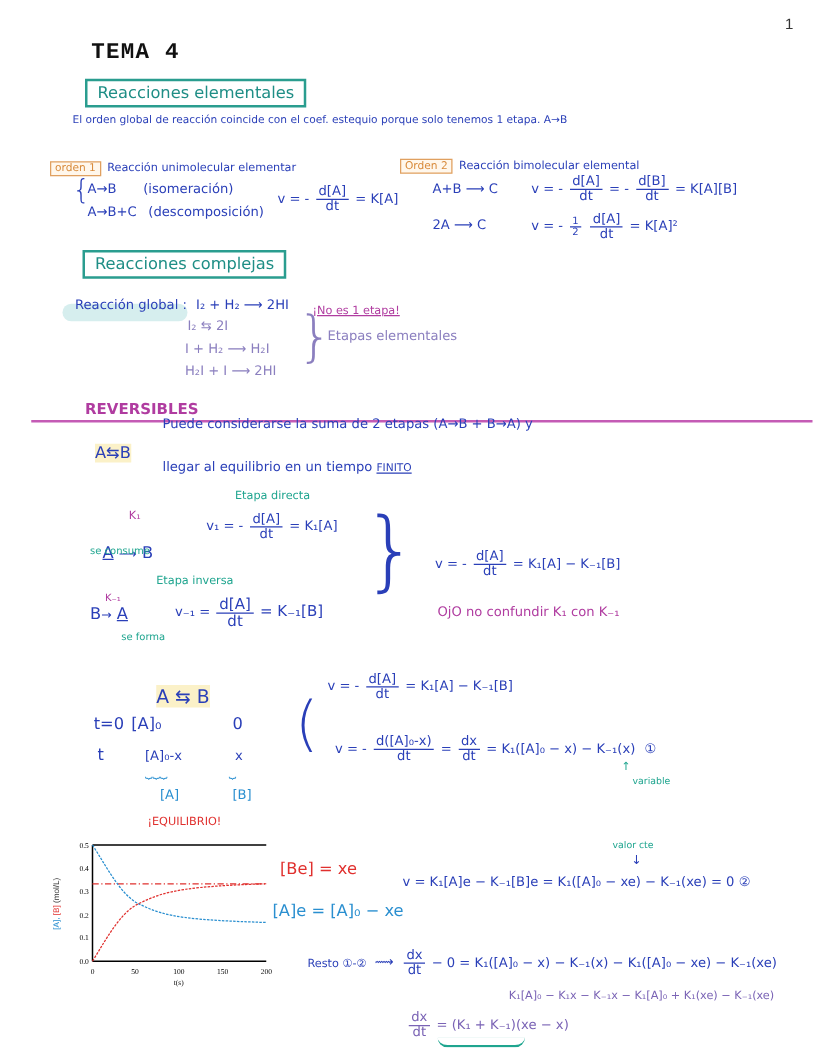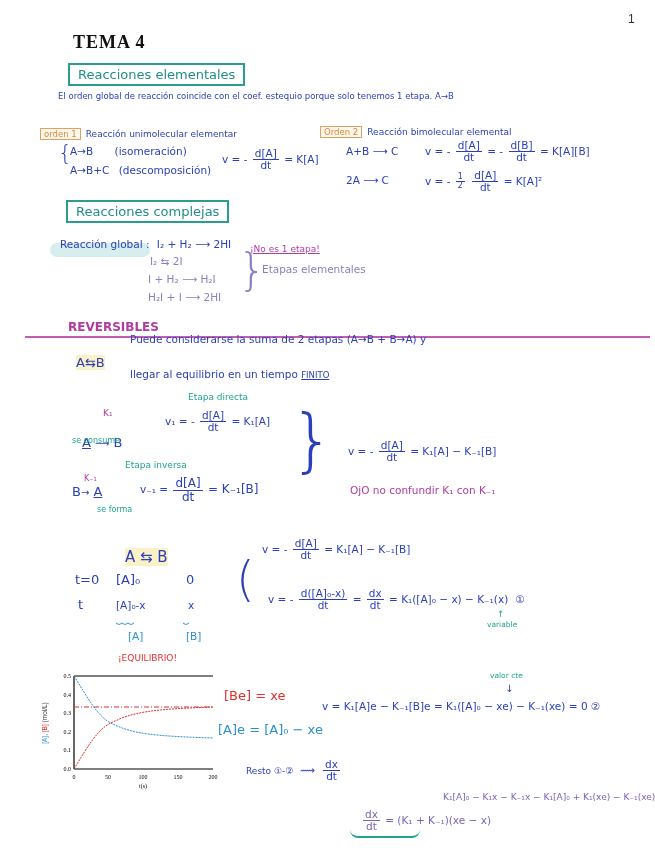--- a/index.html
+++ b/index.html
@@ -1,27 +1,27 @@
 <!DOCTYPE html>
 <html><head>
 <meta charset="utf-8">
 <style>
   html,body{margin:0;padding:0;background:#ffffff;}
   body{width:655px;height:848px;position:relative;overflow:hidden;font-family:"DejaVu Sans",sans-serif;color:#2a3fb8;}
   .abs{position:absolute;white-space:nowrap;}
   .page-num{top:12px;left:628px;font-size:12px;color:#333;font-family:"Liberation Sans",sans-serif;}
-  .title{top:32px;left:73px;font-size:18px;font-weight:bold;color:#111;letter-spacing:1px;font-family:Liberation Serif, serif;}
+  .title{top:32px;left:73px;font-size:18px;font-weight:bold;color:#111;letter-spacing:1px;font-family:Liberation Mono, monospace;}
   .teal-box{border:2px solid #2a9d8f;color:#1f8e86;font-size:13px;padding:2px 8px;}
   .blue{color:#2a3fb8;}
   .small{font-size:9px;}
   .med{font-size:10.5px;}
   .big{font-size:13px;}
   .orange-tag{border:1px solid #e0a060;color:#d88a3a;font-size:8.5px;padding:0 3px;background:#fff7ec;}
   .purple{color:#b03ca0;}
-  .violet{color:#7a63b5;margin-left:36px;}
+  .violet{color:#7a63b5;}
   .gray-violet{color:#8b7fbf;}
   .teal{color:#1fa58f;}
   .red{color:#e0302e;}
   .cyan{color:#2a8fd0;}
   .hl-yellow{background:#fbf1c8;}
   .hl-teal{background:#d6eeee;border-radius:10px;}
   .frac{display:inline-flex;flex-direction:column;align-items:center;vertical-align:middle;line-height:1.05;margin:0 2px;}
   .frac .num{border-bottom:1px solid currentColor;padding:0 2px;}
   .rev-line{top:336px;left:25px;width:625px;height:2px;background:#c45bb5;}
   .brace-right{font-size:70px;font-weight:100;color:#2a3fb8;line-height:1;}
@@ -151,21 +151,21 @@
   <span class="frac">
       <span class="num">d[A]</span>
       <span>dt</span>
     </span>
   <span>= K₁[A] − K₋₁[B]</span>
 </div>
 <div class="abs purple med" style="top:484px;left:350px;">OjO no confundir K₁ con K₋₁</div>
 
 <div class="abs blue big hl-yellow" style="top:548px;left:125px;font-size:15px;">A ⇆ B</div>
 <div class="abs blue big" style="top:572px;left:75px;">t=0</div>
-<div class="abs blue big" style="top:572px;left:116px;text-align:center;">[A]₀</div>
+<div class="abs blue big" style="top:572px;left:105px;text-align:center;">[A]₀</div>
 <div class="abs blue big" style="top:572px;left:186px;">0</div>
 <div class="abs blue big" style="top:597px;left:78px;">t</div>
 <div class="abs blue med" style="top:599px;left:116px;">[A]₀-x</div>
 <div class="abs blue med" style="top:599px;left:188px;">x</div>
 <div class="abs cyan" style="top:613px;left:116px;font-size:10px;">⏟⏟⏟</div>
 <div class="abs cyan" style="top:613px;left:183px;font-size:10px;">⏟</div>
 <div class="abs cyan med" style="top:630px;left:128px;">[A]</div>
 <div class="abs cyan med" style="top:630px;left:186px;">[B]</div>
 <div class="abs red small" style="top:653px;left:118px;">¡EQUILIBRIO!</div>
 
@@ -186,21 +186,21 @@
     </span>
   <span>=</span>
   <span class="frac">
       <span class="num">dx</span>
       <span>dt</span>
     </span>
   <span>= K₁([A]₀ − x) − K₋₁(x)</span>
   <span style="margin-left:4px;">①</span>
 </div>
 <div class="abs teal" style="top:609px;left:497px;font-size:9px;">↑</div>
-<div class="abs teal" style="top:620px;left:487px;font-size:7.5px;">variable</div>
+<div class="abs teal" style="top:620px;left:506px;font-size:7.5px;">variable</div>
 
 <div class="abs" style="top:668px;left:33px;width:185px;height:125px;">
   <svg width="185" height="125" viewBox="0 0 185 125">
 
     <line x1="41" y1="8" x2="41" y2="101" stroke="#000" stroke-width="1.2"></line>
     <line x1="41" y1="8" x2="180" y2="8" stroke="#000" stroke-width="1.2"></line>
     <line x1="41" y1="101" x2="180" y2="101" stroke="#000" stroke-width="1.2"></line>
 
     <g font-size="6" font-family="Liberation Serif, serif" fill="#000" text-anchor="end">
       <text x="38" y="10">0.5</text>
@@ -239,20 +239,21 @@
   <span>②</span>
 </div>
 
 <div class="abs blue med" style="top:759px;left:246px;">
   <span style="font-size:9px;">Resto ①-②</span>
   <span style="margin:0 3px;">⟿</span>
   <span class="frac">
       <span class="num">dx</span>
       <span>dt</span>
     </span>
+  <span>− 0 = K₁([A]₀ − x) − K₋₁(x) − K₁([A]₀ − xe) − K₋₁(xe)</span>
 </div>
 <div class="abs violet small" style="top:792px;left:407px;">K₁[A]₀ − K₁x − K₋₁x − K₁[A]₀ + K₁(xe) − K₋₁(xe)</div>
 <div class="abs violet med" style="top:809px;left:325px;">
   <span class="frac">
       <span class="num">dx</span>
       <span>dt</span>
     </span>
   <span>= (K₁ + K₋₁)(xe − x)</span>
 </div>
 <div class="abs" style="top:830px;left:350px;width:70px;height:6px;border-bottom:2px solid #1fa58f;border-radius:0 0 40px 40px;"></div>

